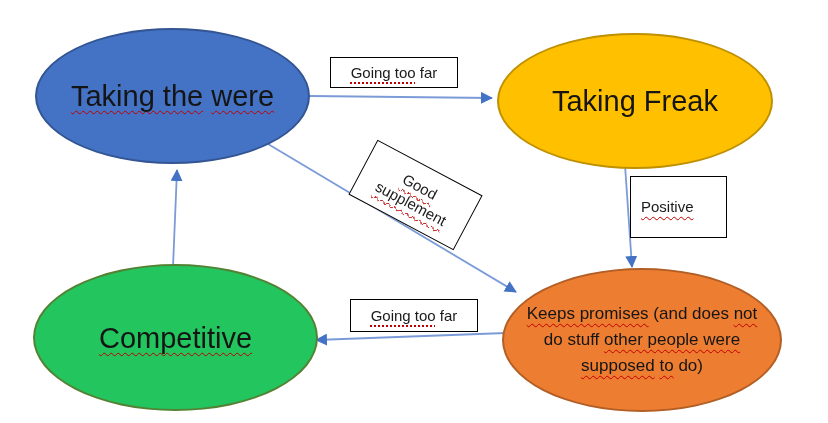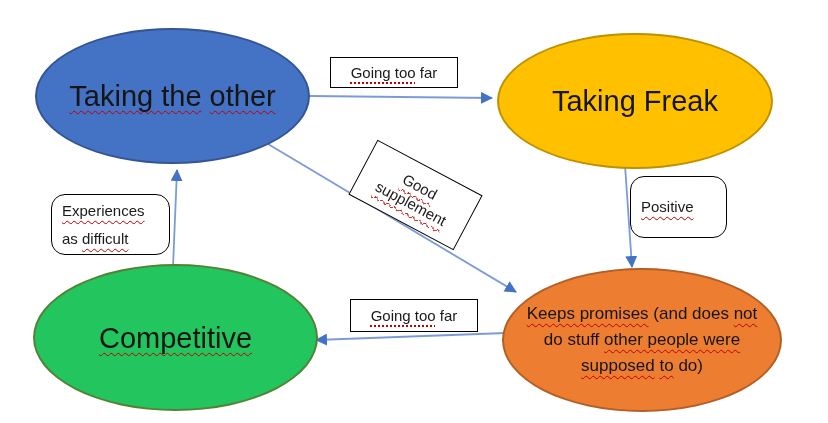--- a/index.html
+++ b/index.html
@@ -27,21 +27,21 @@
 
   .labelbox {
     position: absolute;
     background: #fff;
     border: 1.5px solid #000;
     box-sizing: border-box;
     font-size: 15px;
     color: #1a1a1a;
   }
   .labelbox.centered { display: flex; flex-direction: column; align-items: center; justify-content: center; text-align: center; }
-  .labelbox.leftalign { display: flex; flex-direction: column; justify-content: center; padding-left: 10px; line-height: 28px; border-radius: 14px; }
+  .labelbox.leftalign { display: flex; flex-direction: column; justify-content: center; padding-left: 10px; line-height: 28px; }
   .labelbox.rotated { transform: rotate(28deg); line-height: 19px; }
 
   .mark-wavy {
     text-decoration-line: underline;
     text-decoration-style: wavy;
     text-decoration-color: var(--squiggle, #C00000);
     text-decoration-thickness: 1px;
     text-underline-offset: 4px;
     text-decoration-skip-ink: none;
   }
@@ -68,21 +68,21 @@
     </defs>
     <line x1="310" y1="96" x2="492" y2="98" stroke-width="1.8" marker-end="url(#ah)" stroke="#7B9BD8"></line>
     <line x1="268" y1="144" x2="516" y2="292" stroke-width="1.8" marker-end="url(#ah)" stroke="#7B9BD8"></line>
     <line x1="625" y1="165" x2="632" y2="267" stroke-width="1.8" marker-end="url(#ah)" stroke="#7B9BD8"></line>
     <line x1="506" y1="333" x2="316" y2="340" stroke-width="1.8" marker-end="url(#ah)" stroke="#7B9BD8"></line>
     <line x1="173" y1="267" x2="177" y2="170" stroke-width="1.8" marker-end="url(#ah)" stroke="#7B9BD8"></line>
   </svg>
 
   <div class="ellipse" style="left: 35px; top: 28px; width: 275px; height: 136px; background-color: rgb(68, 114, 196); border-color: rgb(51, 85, 147);">
     <div class="node-label big">
-        <div><span class="mark-wavy">Taking the</span><span> </span><span class="mark-wavy">other</span></div>
+        <div><span class="mark-wavy">Taking the</span><span> </span><span class="mark-wavy">were</span></div>
       </div>
   </div>
 
   <div class="ellipse" style="left: 497px; top: 33px; width: 276px; height: 136px; background-color: rgb(255, 192, 0); border-color: rgb(191, 144, 0);">
     <div class="node-label big">
         <div><span>Taking Freak</span></div>
       </div>
   </div>
 
   <div class="ellipse" style="left: 33px; top: 264px; width: 285px; height: 147px; background-color: #22c55e; border-color: rgb(84, 130, 53);">
@@ -105,22 +105,18 @@
 
   <div class="labelbox centered rotated" style="left:356px; top:164px; width:119px; height:62px;">
       <div><span class="mark-wavy">Good</span></div>
       <div><span class="mark-wavy">supplement</span></div>
     </div>
 
   <div class="labelbox leftalign" style="left:630px; top:176px; width:97px; height:62px;">
       <div><span class="mark-wavy">Positive</span></div>
     </div>
 
-  <div class="labelbox leftalign" style="left:51px; top:194px; width:119px; height:61px;">
-      <div><span class="mark-wavy">Experiences</span></div>
-      <div><span>as </span><span class="mark-wavy">difficult</span></div>
-    </div>
 
   <div class="labelbox centered" style="left:350px; top:299px; width:128px; height:33px;">
       <div><span class="mark-dotted">Going too</span><span> far</span></div>
     </div>
 
 </div>
 
 </body></html>

